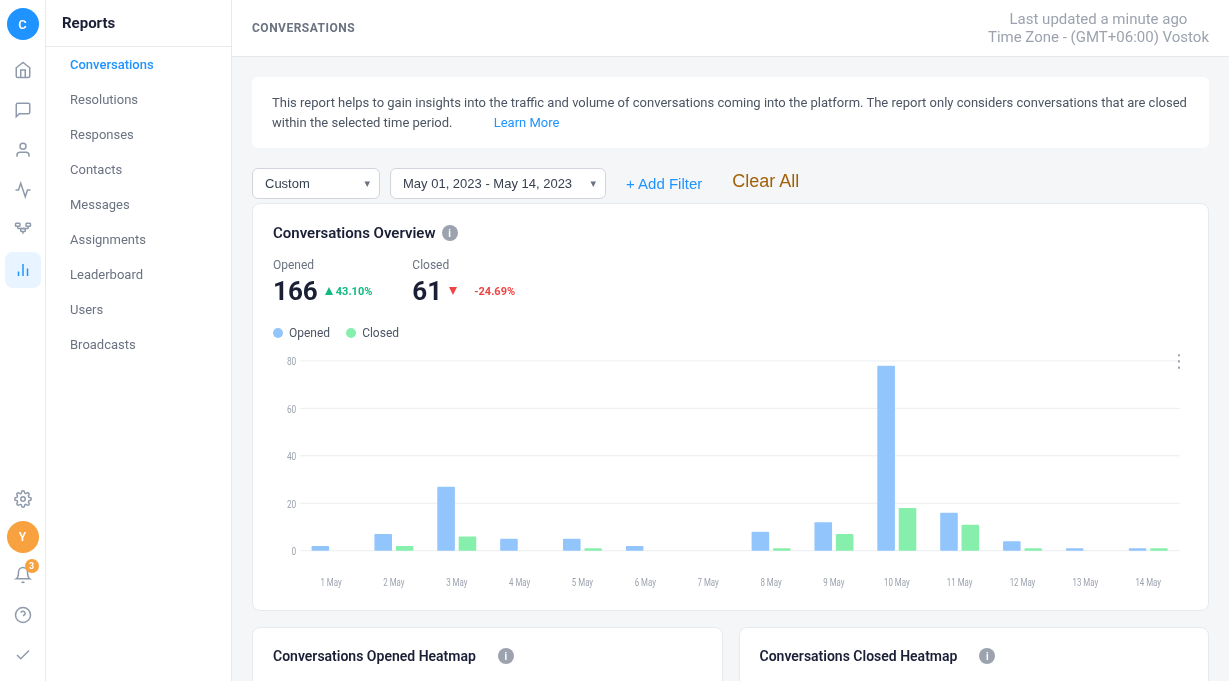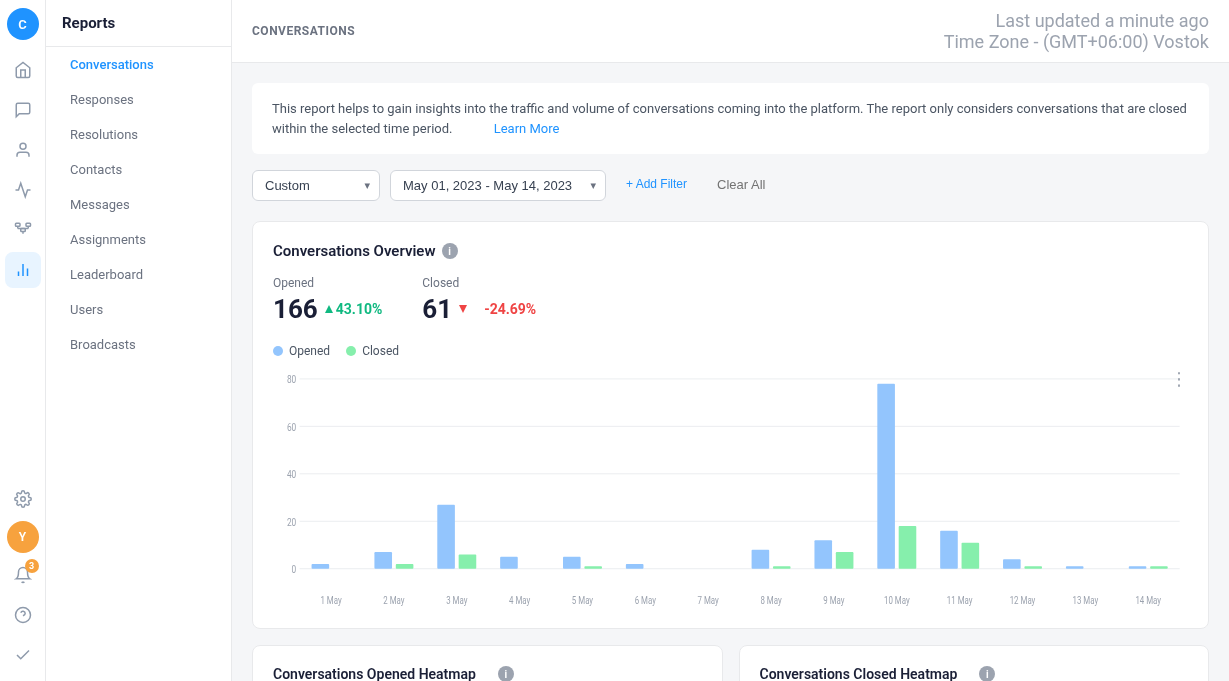--- a/index.html
+++ b/index.html
@@ -74,39 +74,39 @@
     .top-bar {
       background: #fff;
       border-bottom: 1px solid #e8e9eb;
       padding: 10px 20px;
       display: flex;
       align-items: center;
       justify-content: space-between;
       min-height: 48px;
     }
     .top-bar-title { font-size: 12px; font-weight: 700; color: #6b7280; letter-spacing: 0.5px; }
-    .top-bar-meta { text-align: right; font-size: 18px; color: #9ca3af; }
+    .top-bar-meta { text-align: center; font-size: 15px; color: #9ca3af; }
 
     .content-area { flex: 1; overflow-y: auto; padding: 20px; }
 
     .description-bar {
       background: #fff;
       border-radius: 6px;
       padding: 16px 20px;
       font-size: 13px; color: #4b5563;
       margin-bottom: 16px;
       line-height: 1.5;
     }
     .description-bar a { color: #1f93ff; text-decoration: none; margin-left: 38px; }
 
     .filter-bar {
       display: flex;
-      align-items: flex-start;
+      align-items: flex-end;
       gap: 10px;
-      margin-bottom: 20px;
+      margin-bottom: 4px;
     }
     .filter-select {
       background: #fff;
       border: 1px solid #d1d5db;
       border-radius: 6px;
       padding: 7px 32px 7px 12px;
       font-size: 13px; color: #374151;
       appearance: none;
       cursor: pointer;
       position: relative;
@@ -114,25 +114,25 @@
     .filter-dropdown-wrapper {
       position: relative;
       display: inline-flex;
       align-items: center;
     }
     .filter-dropdown-wrapper .chevron {
       position: absolute; right: 10px; pointer-events: none; color: #6b7280; font-size: 11px;
     }
     .add-filter-btn {
       background: none; border: none;
-      color: #1f93ff; font-size: 12px; cursor: pointer; padding: 7px 10px;
+      color: #1f93ff; font-size: 15px; cursor: pointer; padding: 7px 10px;
     }
     .clear-all-btn {
       background: none; border: none;
-      color: #737373; font-size: 13px; cursor: pointer; padding: 7px 10px;
+      color: #a16207; font-size: 18px; cursor: pointer; padding: 7px 10px;
     }
 
     
     .chart-card {
       background: #fff;
       border-radius: 8px;
       border: 1px solid #e8e9eb;
       padding: 20px;
       margin-bottom: 16px;
     }
@@ -144,21 +144,21 @@
       width: 16px; height: 16px; border-radius: 50%;
       background: #9ca3af; color: #fff;
       display: flex; align-items: center; justify-content: center;
       font-size: 10px; font-weight: 700; cursor: help;
     }
 
     .stats-row { display: flex; gap: 40px; margin-bottom: 20px; }
     .stat-item { }
     .stat-label { font-size: 12px; color: #6b7280; margin-bottom: 4px; }
     .stat-value { font-size: 26px; font-weight: 700; color: #1a1f36; display: flex; align-items: center; gap: 6px; }
-    .stat-change { font-size: 14px; display: flex; align-items: center; gap: 2px; }
+    .stat-change { font-size: 11px; display: flex; align-items: center; gap: 2px; }
     .stat-change.up { color: #10b981; }
     .stat-change.down { color: #ef4444; gap: 16px; }
 
     .legend-row { display: flex; align-items: center; gap: 16px; margin-bottom: 10px; }
     .legend-item { display: flex; align-items: center; gap: 6px; font-size: 12px; color: #4b5563; }
     .legend-dot { width: 10px; height: 10px; border-radius: 50%; }
 
     
     .chart-wrapper { position: relative; height: 240px; }
     .chart-more-btn {
@@ -250,22 +250,22 @@
       <svg width="18" height="18" viewBox="0 0 24 24" fill="none" stroke="currentColor" stroke-width="2">
           <polyline points="20 6 9 17 4 12"></polyline>
         </svg>
     </div>
   </div>
 </div>
 
 <div class="nav-sidebar">
   <div class="nav-sidebar-header">Reports</div>
   <div class="nav-item active">Conversations</div>
+  <div class="nav-item">Resolutions</div>
   <div class="nav-item">Responses</div>
-  <div class="nav-item">Resolutions</div>
   <div class="nav-item">Contacts</div>
   <div class="nav-item">Messages</div>
   <div class="nav-item">Assignments</div>
   <div class="nav-item">Leaderboard</div>
   <div class="nav-item">Users</div>
   <div class="nav-item">Broadcasts</div>
 </div>
 
 <div class="main-content">
 

